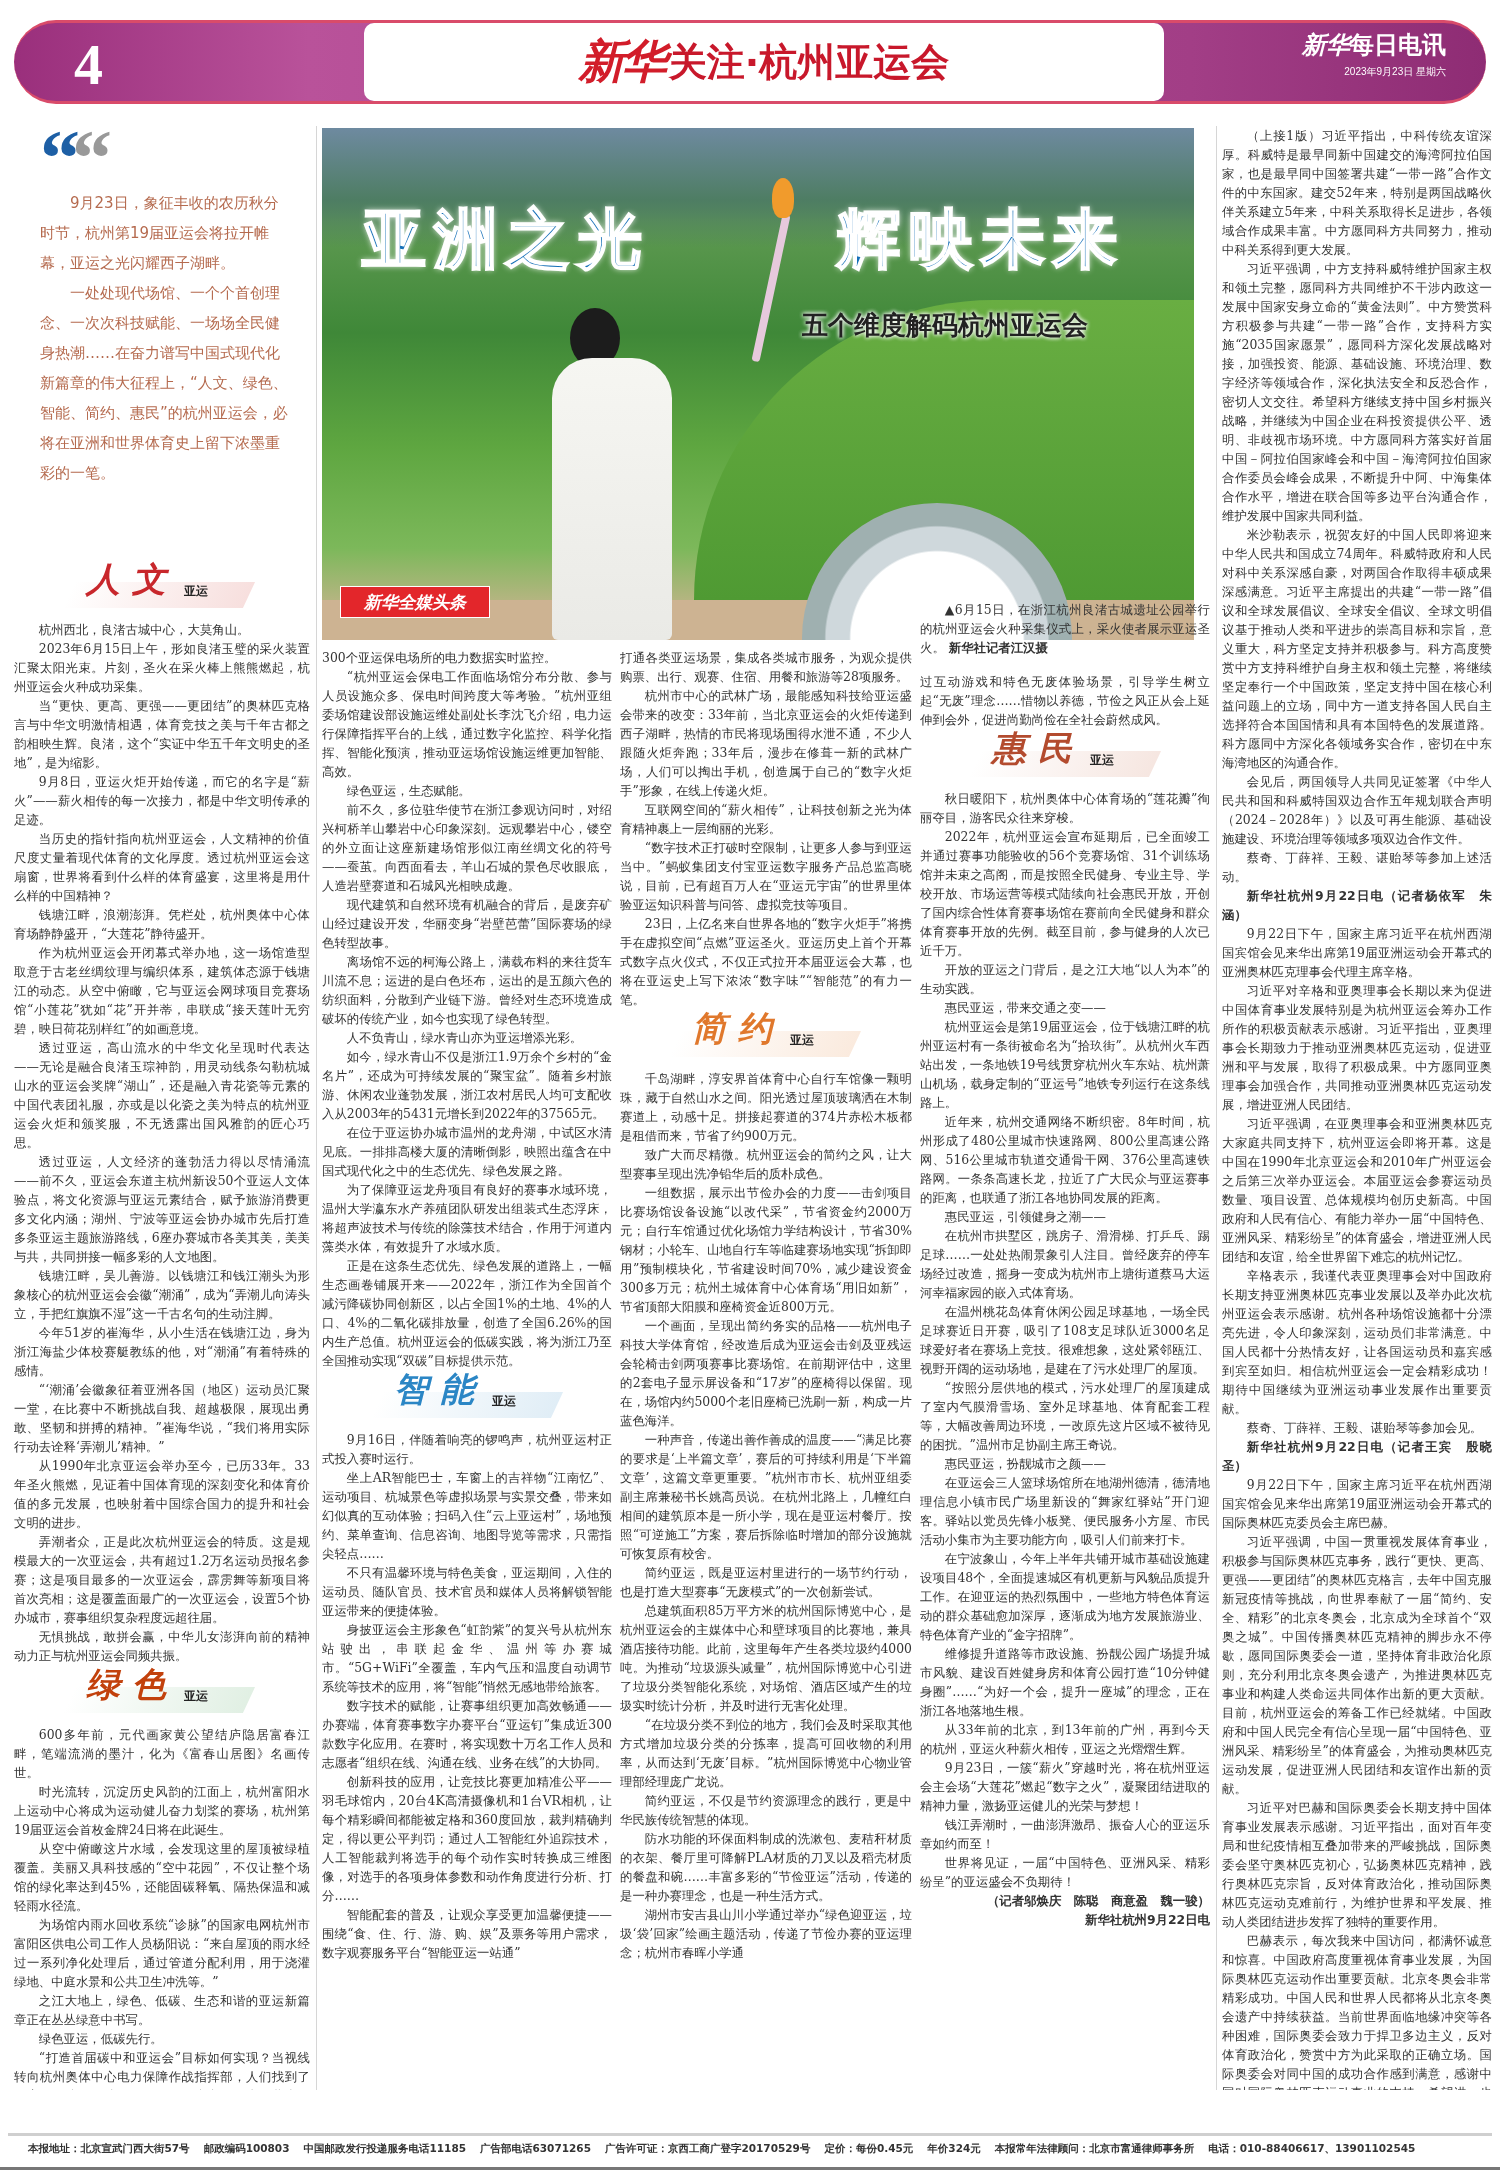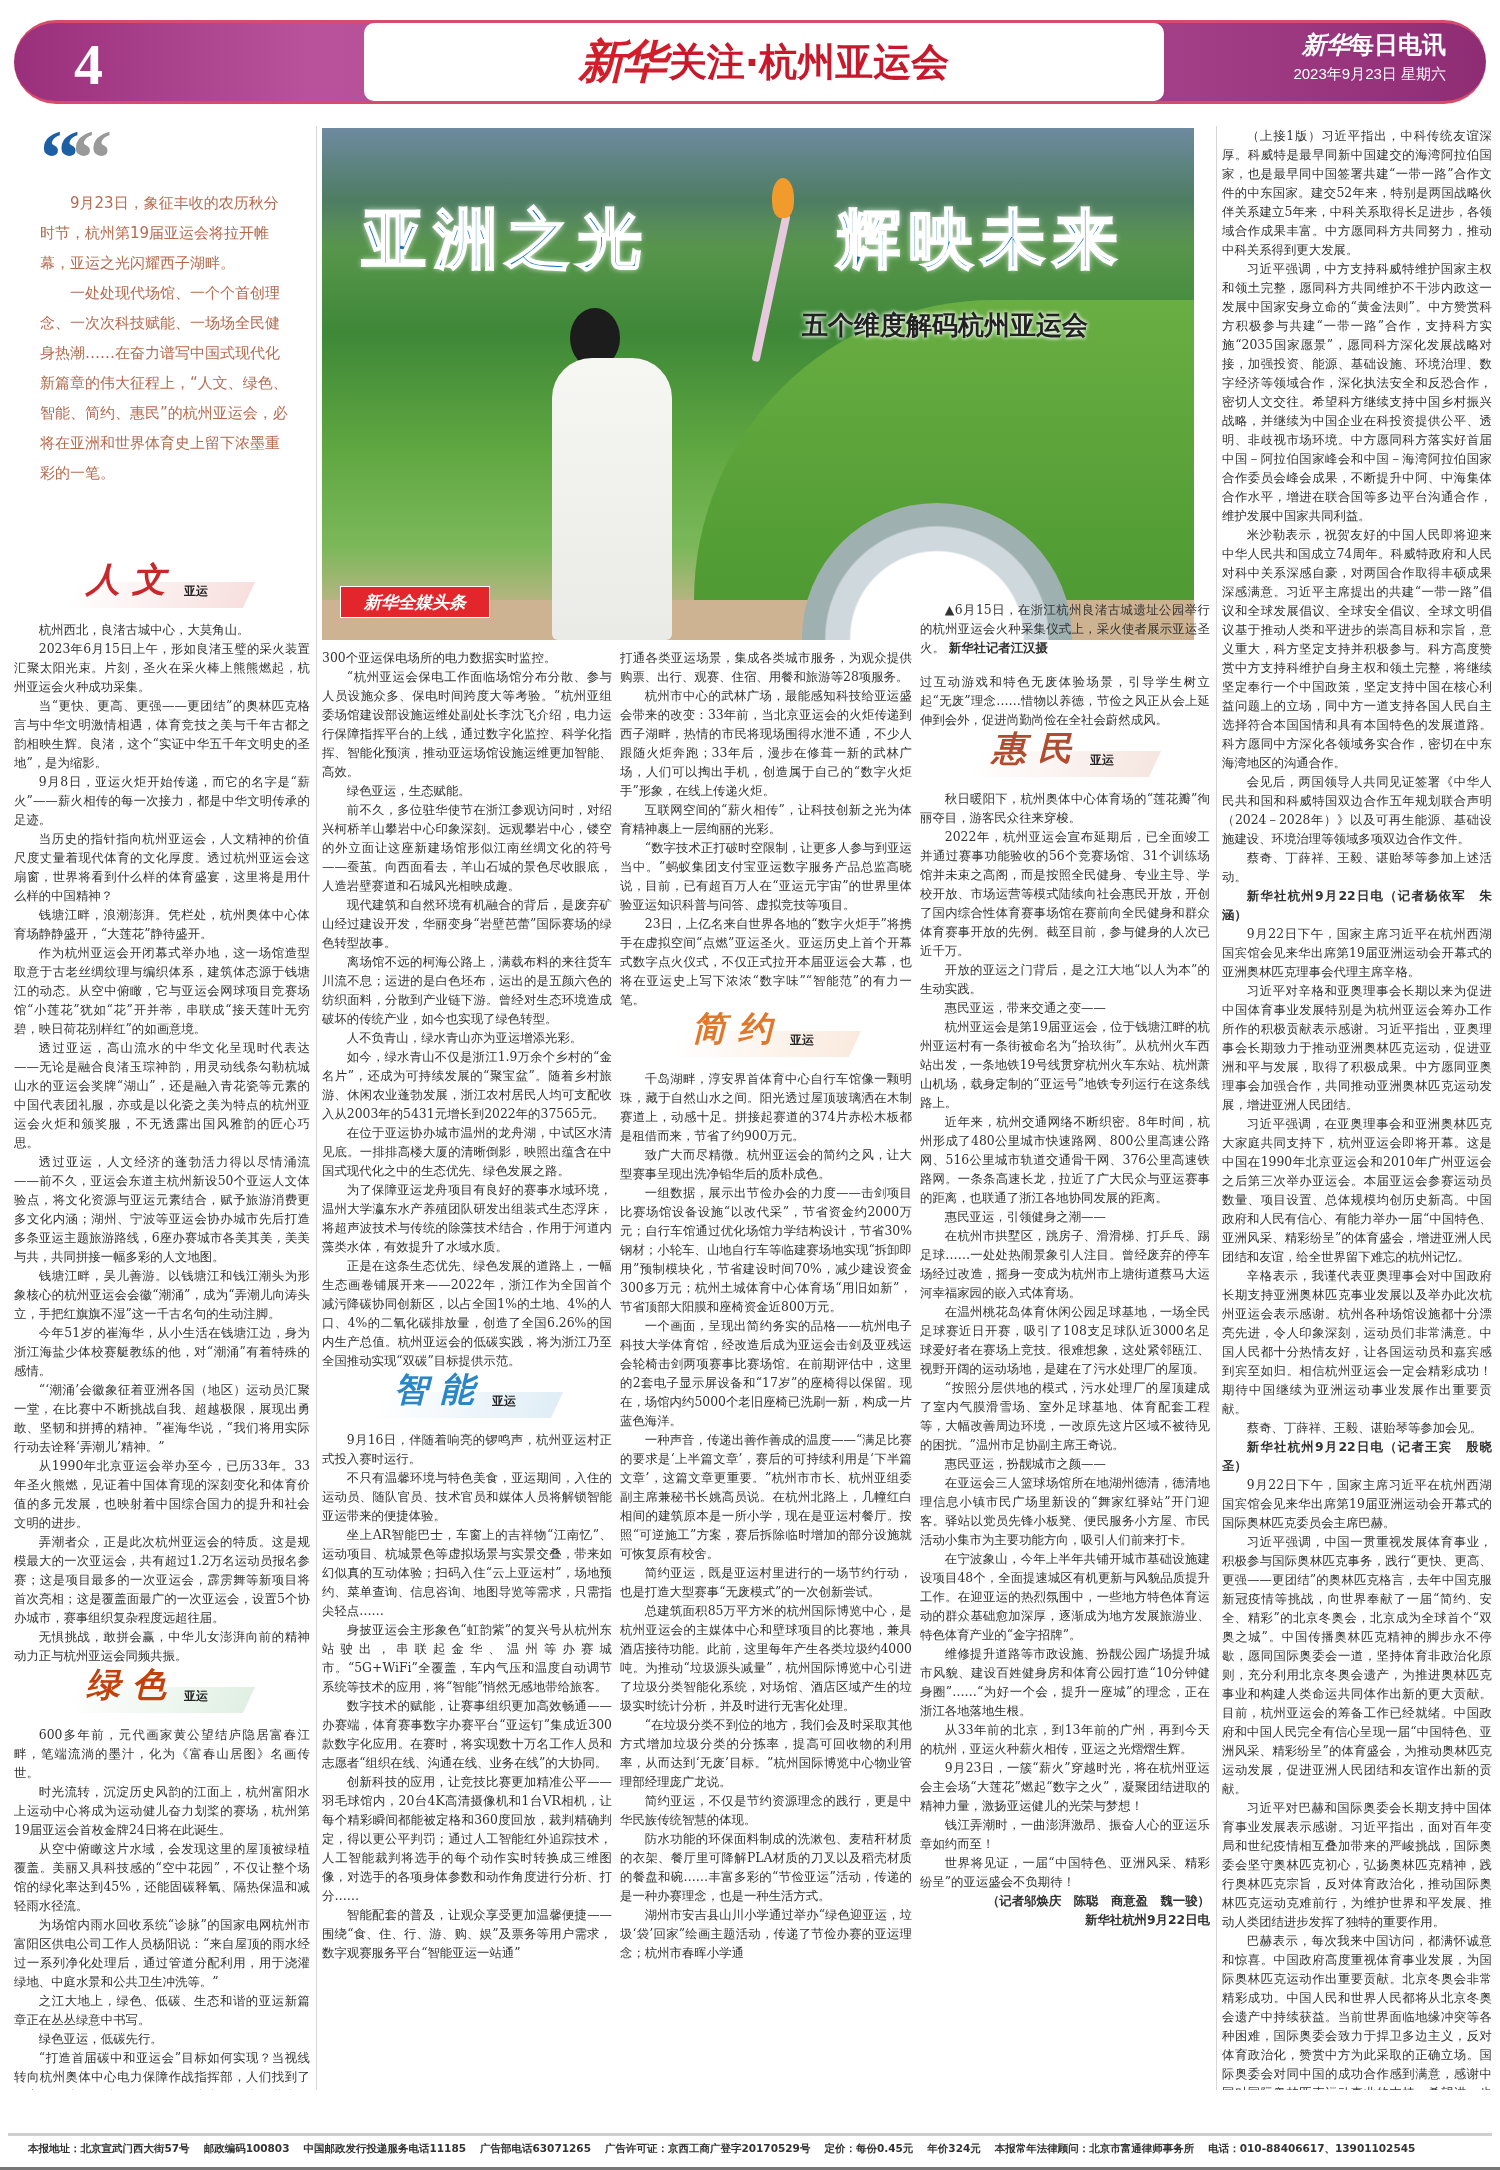--- a/index.html
+++ b/index.html
@@ -13,21 +13,21 @@
   .banner .pagenum { position: absolute; left: 60px; top: 8px; font-size: 58px; color: #fff;
     font-family: "Liberation Serif", serif; font-weight: bold; }
   .banner .center { position: absolute; left: 350px; top: 0; width: 800px; height: 78px;
     background: #fff; border-radius: 10px; display: flex; align-items: center; justify-content: center; }
   .banner .center .xh { font-size: 46px; font-style: italic; color: #d21d2a; font-weight: bold;
     font-family: "DejaVu Serif", serif; margin-right: 6px; letter-spacing: -4px; }
   .banner .center .title { font-size: 38px; color: #c8182b; font-weight: bold; font-family: "DejaVu Sans", sans-serif; }
   .banner .right { position: absolute; right: 40px; top: 6px; text-align: right; color: #fff; }
   .banner .right .brand { font-size: 24px; font-weight: bold; font-family: "DejaVu Sans", sans-serif; }
   .banner .right .brand i { font-style: italic; font-family: "DejaVu Serif", serif; }
-  .banner .right .date { font-size: 15px; font-family: "Liberation Sans", sans-serif; margin-top: 4px; }
+  .banner .right .date { font-size: 10px; font-family: "Liberation Sans", sans-serif; margin-top: 4px; }
 
   
   .lead { position: absolute; left: 40px; top: 128px; width: 250px; }
   .lead .quote-mark { font-size: 80px; line-height: 60px; color: #1d5fa5; font-family: "Liberation Serif", serif; font-weight: bold; }
   .lead .quote-mark span { color: #999; margin-left: -8px; }
   .lead p { font-family: "DejaVu Sans", sans-serif; color: #b56a4e; font-size: 15px; line-height: 30px; text-indent: 2em; margin-top: 0; }
 
   
   .hero { position: absolute; left: 322px; top: 128px; width: 872px; height: 512px; overflow: hidden;
     background: linear-gradient(180deg,#4f7f6a 0%,#5f9a52 18%,#3f8838 40%,#5ea640 62%,#7cb85a 82%,#c9b48f 96%); }
@@ -188,22 +188,22 @@
   <p>如今，绿水青山不仅是浙江1.9万余个乡村的“金名片”，还成为可持续发展的“聚宝盆”。随着乡村旅游、休闲农业蓬勃发展，浙江农村居民人均可支配收入从2003年的5431元增长到2022年的37565元。</p>
   <p>在位于亚运协办城市温州的龙舟湖，中试区水清见底。一排排高楼大厦的清晰倒影，映照出蕴含在中国式现代化之中的生态优先、绿色发展之路。</p>
   <p>为了保障亚运龙舟项目有良好的赛事水域环境，温州大学瀛东水产养殖团队研发出组装式生态浮床，将超声波技术与传统的除藻技术结合，作用于河道内藻类水体，有效提升了水域水质。</p>
   <p>正是在这条生态优先、绿色发展的道路上，一幅生态画卷铺展开来——2022年，浙江作为全国首个减污降碳协同创新区，以占全国1%的土地、4%的人口、4%的二氧化碳排放量，创造了全国6.26%的国内生产总值。杭州亚运会的低碳实践，将为浙江乃至全国推动实现“双碳”目标提供示范。</p>
   <div class="sec-head blue">
     <div class="stripe"></div>
     <div class="big">智能</div>
     <div class="small">亚运</div>
   </div>
   <p>9月16日，伴随着响亮的锣鸣声，杭州亚运村正式投入赛时运行。</p>
+  <p>坐上AR智能巴士，车窗上的吉祥物“江南忆”、运动项目、杭城景色等虚拟场景与实景交叠，带来如幻似真的互动体验；扫码入住“云上亚运村”，场地预约、菜单查询、信息咨询、地图导览等需求，只需指尖轻点……</p>
   <p>不只有温馨环境与特色美食，亚运期间，入住的运动员、随队官员、技术官员和媒体人员将解锁智能亚运带来的便捷体验。</p>
-  <p>坐上AR智能巴士，车窗上的吉祥物“江南忆”、运动项目、杭城景色等虚拟场景与实景交叠，带来如幻似真的互动体验；扫码入住“云上亚运村”，场地预约、菜单查询、信息咨询、地图导览等需求，只需指尖轻点……</p>
   <p>身披亚运会主形象色“虹韵紫”的复兴号从杭州东站驶出，串联起金华、温州等办赛城市。“5G+WiFi”全覆盖，车内气压和温度自动调节系统等技术的应用，将“智能”悄然无感地带给旅客。</p>
   <p>数字技术的赋能，让赛事组织更加高效畅通——办赛端，体育赛事数字办赛平台“亚运钉”集成近300款数字化应用。在赛时，将实现数十万名工作人员和志愿者“组织在线、沟通在线、业务在线”的大协同。</p>
   <p>创新科技的应用，让竞技比赛更加精准公平——羽毛球馆内，20台4K高清摄像机和1台VR相机，让每个精彩瞬间都能被定格和360度回放，裁判精确判定，得以更公平判罚；通过人工智能红外追踪技术，人工智能裁判将选手的每个动作实时转换成三维图像，对选手的各项身体参数和动作角度进行分析、打分……</p>
   <p>智能配套的普及，让观众享受更加温馨便捷——围绕“食、住、行、游、购、娱”及票务等用户需求，数字观赛服务平台“智能亚运一站通”</p>
 </div>
 
 <div class="col c3">
   <p class="noind">打通各类亚运场景，集成各类城市服务，为观众提供购票、出行、观赛、住宿、用餐和旅游等28项服务。</p>
   <p>杭州市中心的武林广场，最能感知科技给亚运盛会带来的改变：33年前，当北京亚运会的火炬传递到西子湖畔，热情的市民将现场围得水泄不通，不少人跟随火炬奔跑；33年后，漫步在修葺一新的武林广场，人们可以掏出手机，创造属于自己的“数字火炬手”形象，在线上传递火炬。</p>
   <p>互联网空间的“薪火相传”，让科技创新之光为体育精神裹上一层绚丽的光彩。</p>

